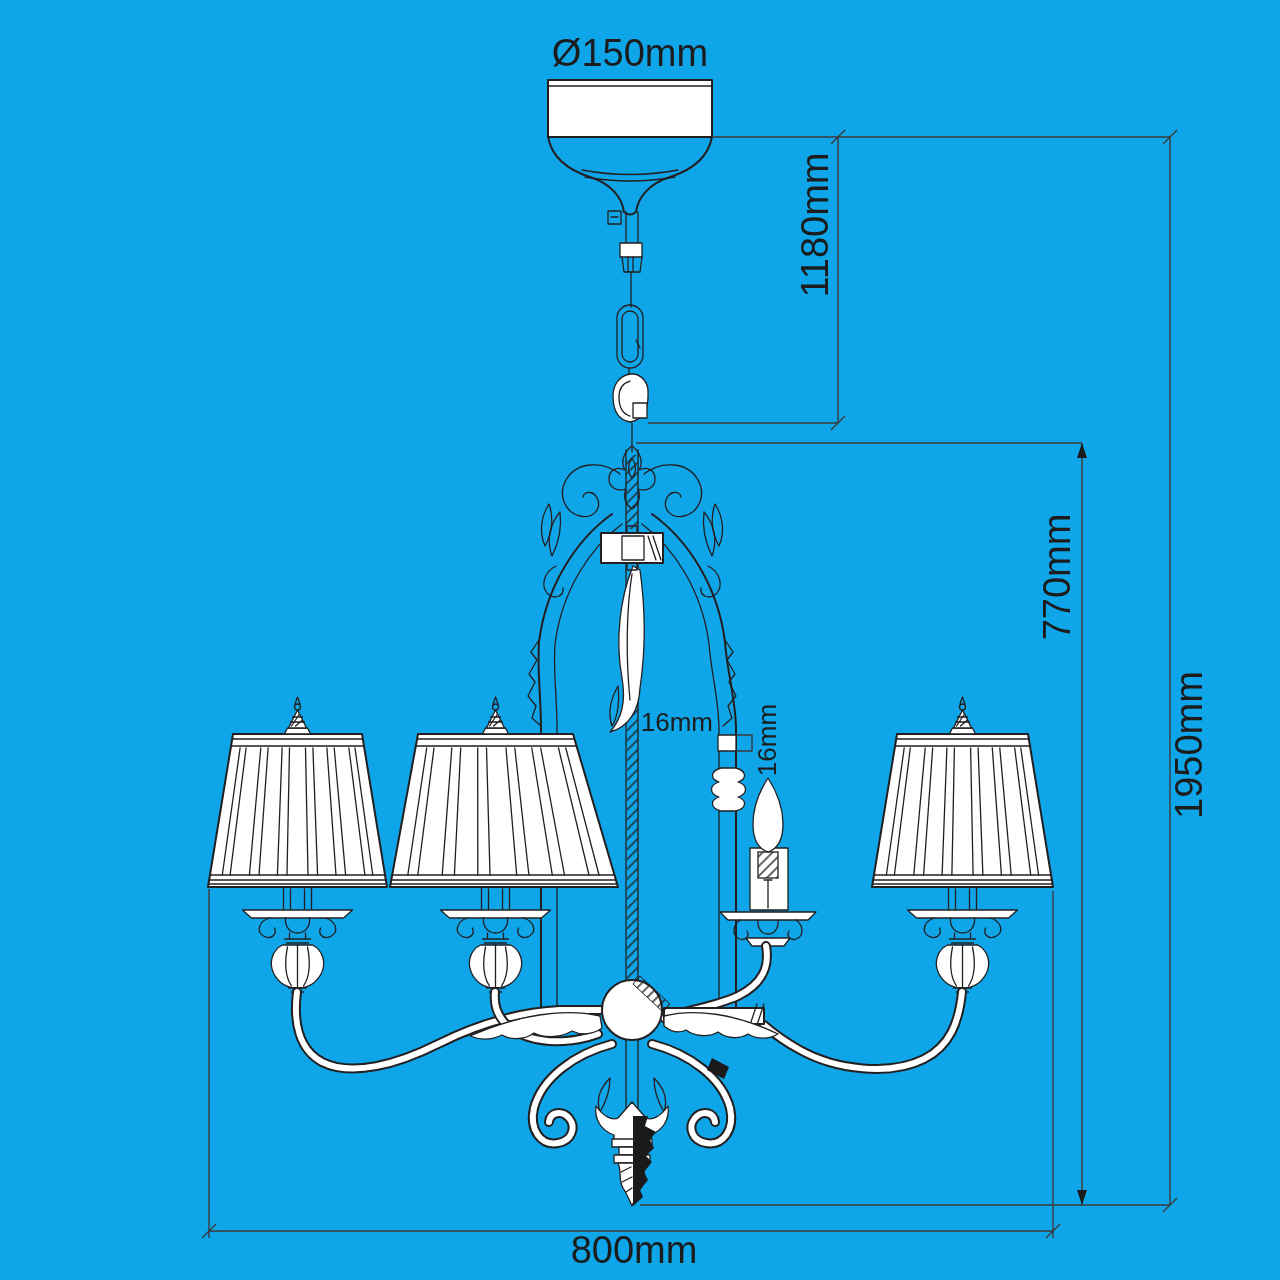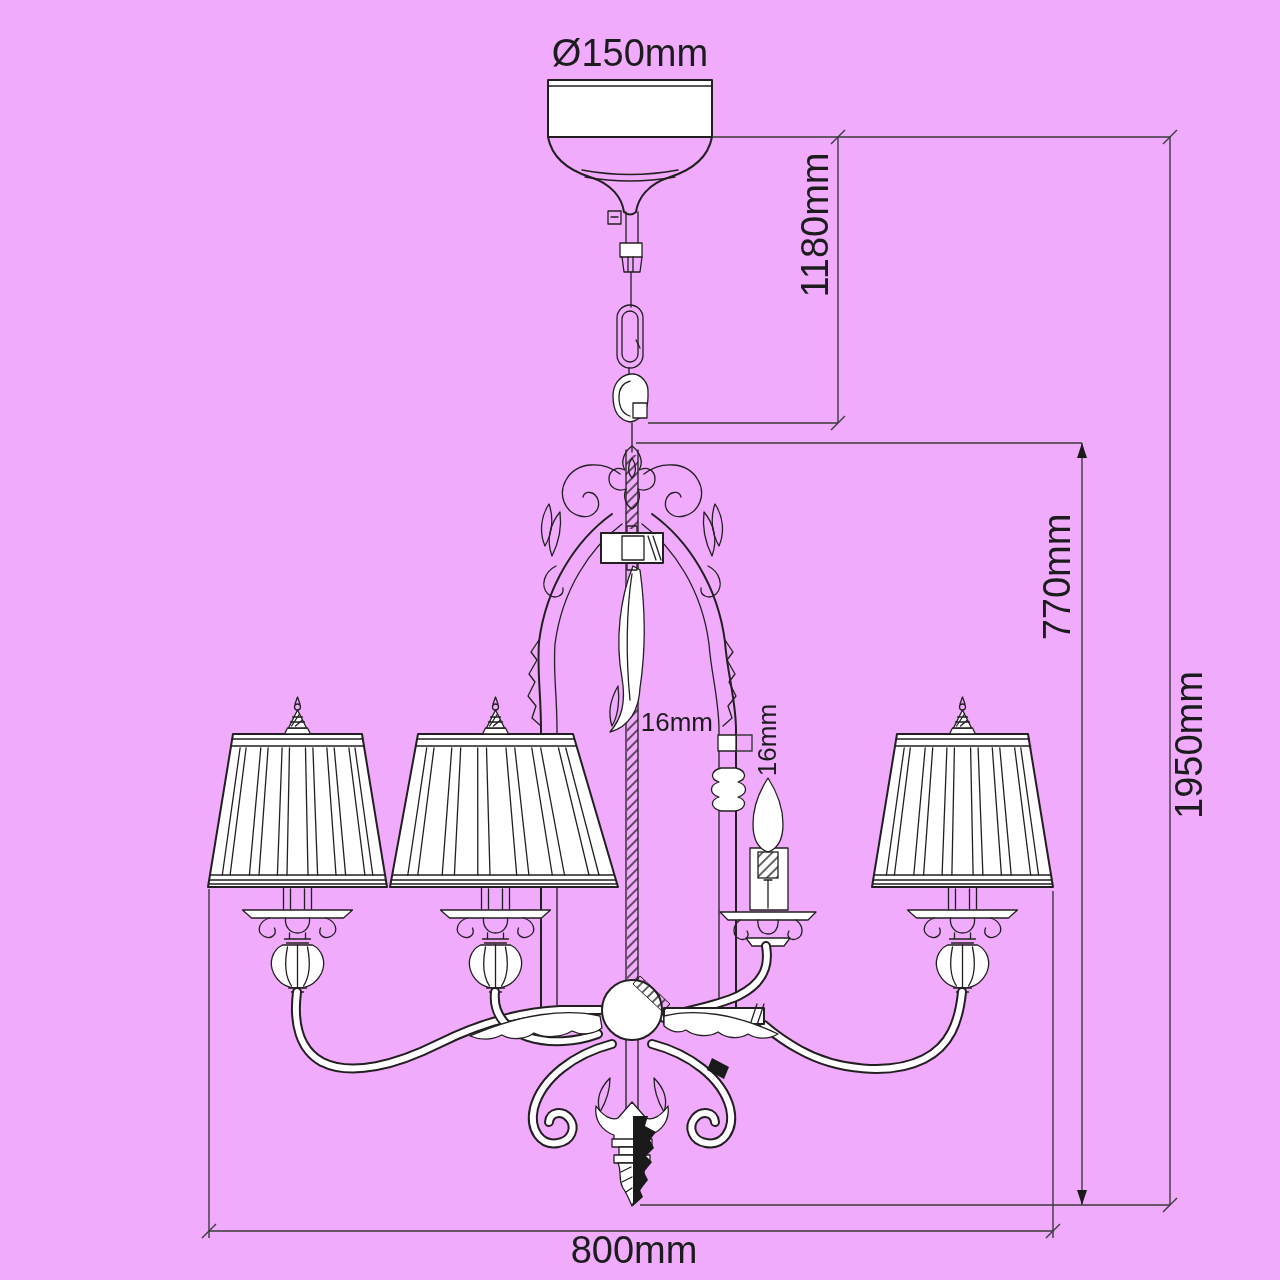--- a/index.html
+++ b/index.html
@@ -1,16 +1,16 @@
 <!DOCTYPE html>
 <html><head>
 <meta charset="utf-8">
 <style>
   html,body{margin:0;padding:0;background:#ffffff;}
-  .canvas{position:relative;width:1280px;height:1280px;background:#f0abfc;overflow:hidden;
+  .canvas{position:relative;width:1280px;height:1280px;background:#0ea5e9;overflow:hidden;
           font-family:"Liberation Sans", sans-serif;}
   svg{display:block;}
   text{fill:#1c1c1c;}
   .lbl-main{font-size:38px;}
   .lbl-small{font-size:26px;}
   .draw{fill:none;stroke:#231f20;stroke-width:2;stroke-linecap:round;stroke-linejoin:round;}
   .thin{fill:none;stroke:#231f20;stroke-width:1.3;stroke-linecap:round;stroke-linejoin:round;}
   .dim{fill:none;stroke:#3a3a3a;stroke-width:1.4;stroke-linecap:butt;}
   .wfill{fill:#ffffff;stroke:#231f20;stroke-width:2;stroke-linejoin:round;}
   .wfill-thin{fill:#ffffff;stroke:#231f20;stroke-width:1.3;stroke-linejoin:round;}

